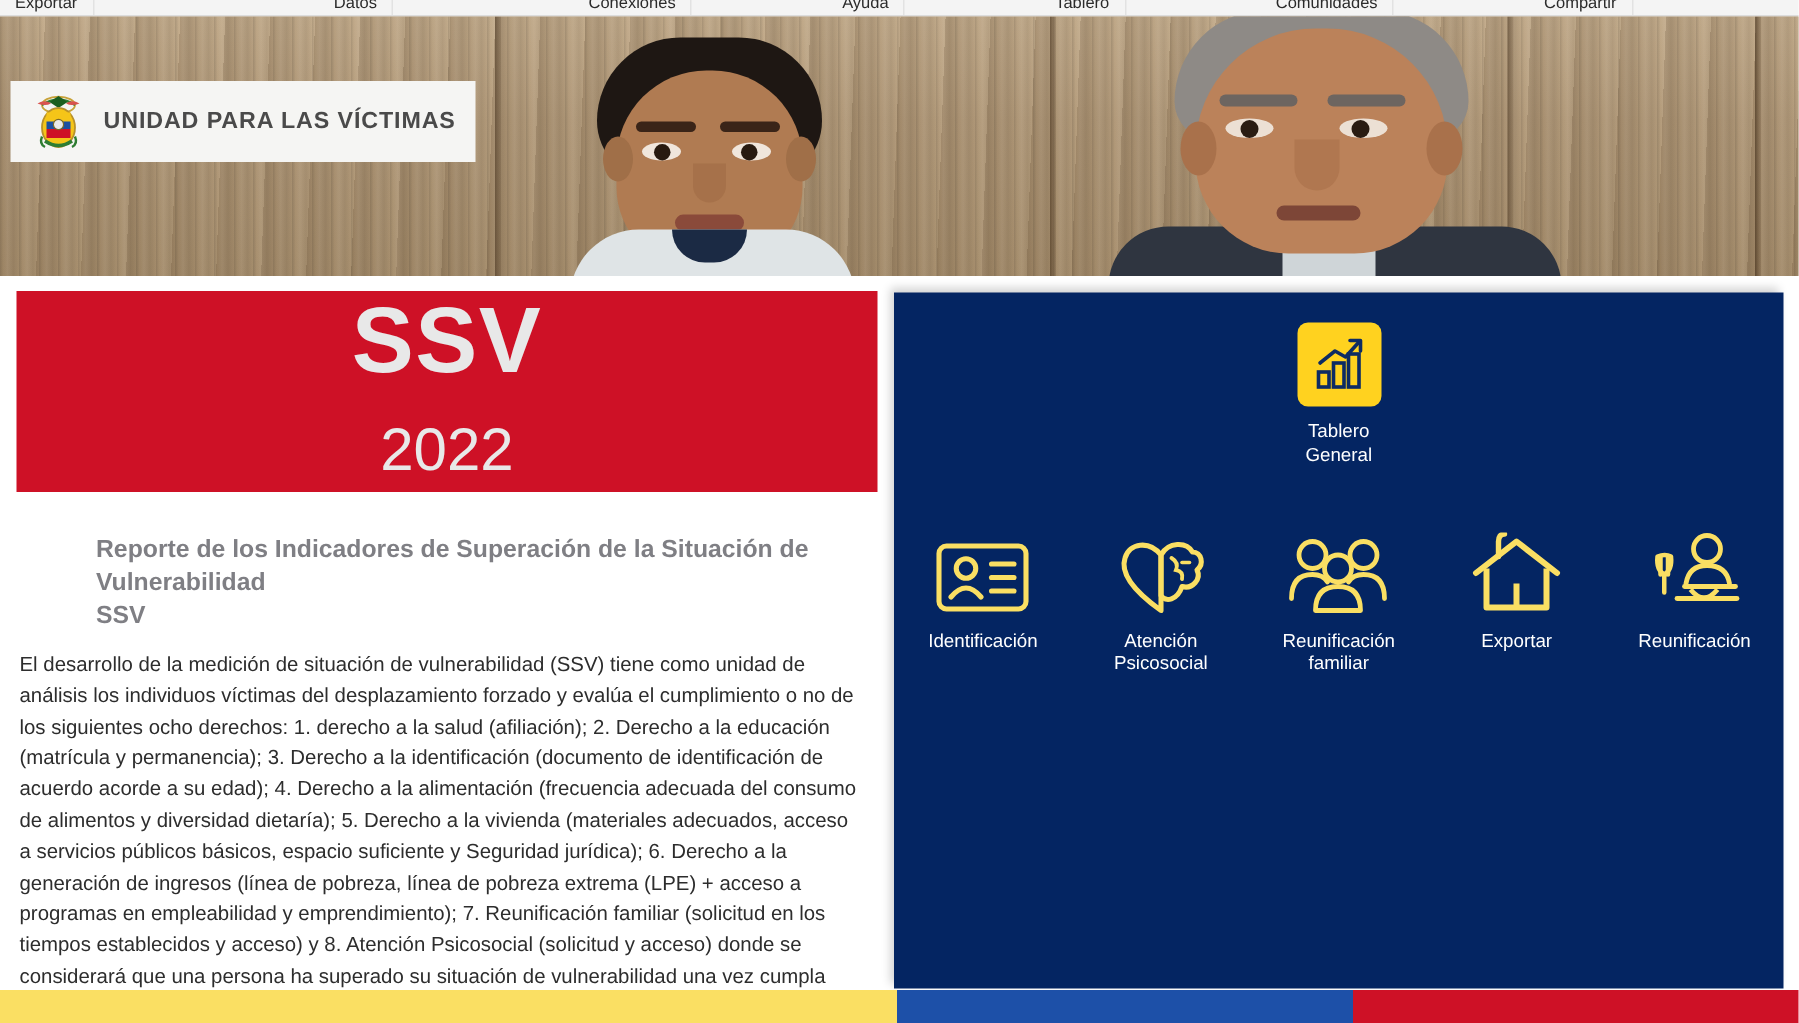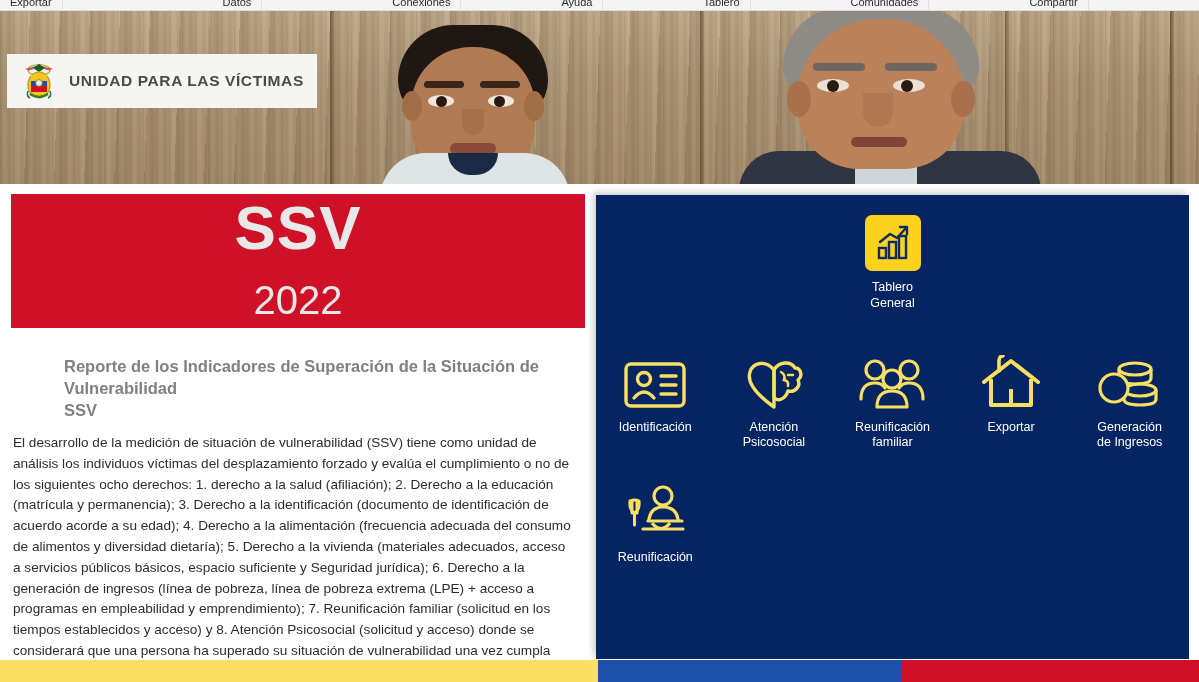--- a/index.html
+++ b/index.html
@@ -333,32 +333,20 @@
             <path d="M5 27 L32 6 L59 27" fill="none" stroke="#FADF63" stroke-width="4" stroke-linecap="round" stroke-linejoin="round"></path>
             <path d="M12 24 L12 50 L52 50 L52 24" fill="none" stroke="#FADF63" stroke-width="4" stroke-linejoin="round"></path>
             <path d="M32 50 L32 34" stroke="#FADF63" stroke-width="4"></path>
             <path d="M20 16 L20 6 q0 -5 4 -5" fill="none" stroke="#FADF63" stroke-width="3.6" stroke-linecap="round"></path>
           </svg>
         </span>
         <span class="tile-label">Exportar</span>
       </div>
       <div class="tile">
         <span class="tile-ico">
-          <svg viewBox="0 0 66 54" width="66" height="54">
-            <ellipse cx="38" cy="12" rx="16" ry="6" fill="none" stroke="#FADF63" stroke-width="3.2"></ellipse>
-            <path d="M22 12 v9 q0 6 16 6 q16 0 16 -6 v-9" fill="none" stroke="#FADF63" stroke-width="3.2"></path>
-            <ellipse cx="43" cy="33" rx="16" ry="6" fill="none" stroke="#FADF63" stroke-width="3.2"></ellipse>
-            <path d="M27 33 v9 q0 6 16 6 q16 0 16 -6 v-9" fill="none" stroke="#FADF63" stroke-width="3.2"></path>
-            <circle cx="17" cy="31" r="14" fill="#042562" stroke="#FADF63" stroke-width="3.2"></circle>
-          </svg>
-        </span>
-        <span class="tile-label">Generación<br>de Ingresos</span>
-      </div>
-      <div class="tile">
-        <span class="tile-ico">
           <svg viewBox="0 0 64 56" width="64" height="56">
             <circle cx="40" cy="11" r="9" fill="none" stroke="#FADF63" stroke-width="3.2"></circle>
             <path d="M26 34 Q28 22 40 22 Q53 22 55 34" fill="none" stroke="#FADF63" stroke-width="3.2" stroke-linecap="round"></path>
             <path d="M25 36 L59 36" stroke="#FADF63" stroke-width="3.2" stroke-linecap="round"></path>
             <path d="M29 38 q9 11 18 0" fill="none" stroke="#FADF63" stroke-width="3.2" stroke-linejoin="round"></path>
             <path d="M20 44 L60 44" stroke="#FADF63" stroke-width="3.2" stroke-linecap="round"></path>
             <path d="M9 16 L9 28 M14 16 L14 28 M11.5 28 L11.5 40" fill="none" stroke="#FADF63" stroke-width="3" stroke-linecap="round"></path>
             <path d="M7 16 q5 -2 9 0 q1 9 -4.5 12 q-5.5 -3 -4.5 -12 Z" fill="none" stroke="#FADF63" stroke-width="3" stroke-linejoin="round"></path>
           </svg>
         </span>

